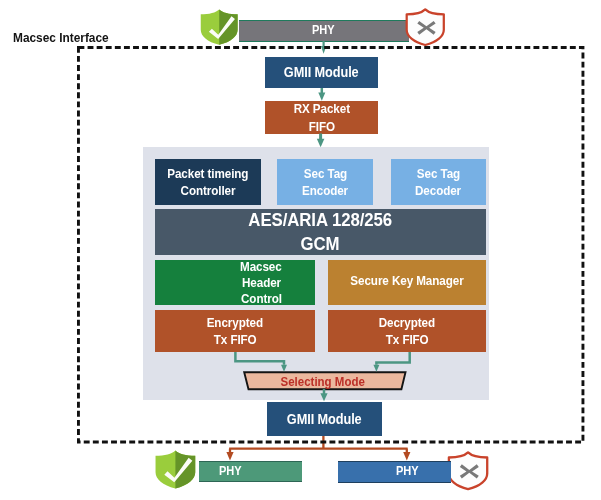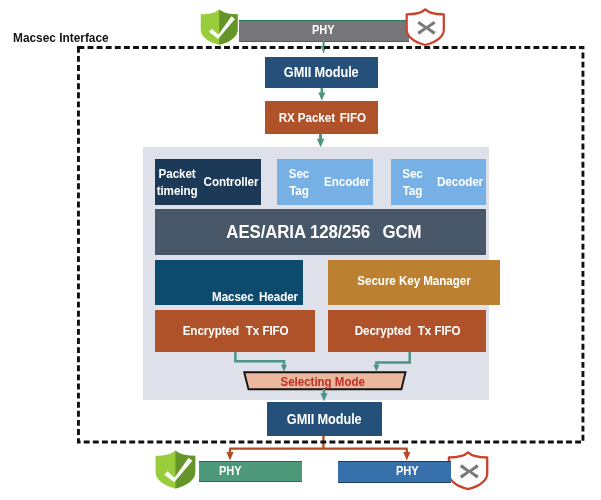--- a/index.html
+++ b/index.html
@@ -5,21 +5,21 @@
   html,body{margin:0;padding:0;background:#ffffff;}
   body{width:601px;height:500px;overflow:hidden;font-family:"Liberation Sans",sans-serif;
        -webkit-font-smoothing:antialiased;}
   #stage{position:relative;width:601px;height:500px;background:#fff;}
   .abs{position:absolute;box-sizing:border-box;}
   .blk{display:flex;align-items:center;justify-content:center;text-align:center;
        color:#fff;font-weight:bold;line-height:1.29;}
   .blk span, .blk{letter-spacing:-0.1px;}
   .blk > span{display:block;transform:scaleX(0.885);}
   .lbl{font-weight:bold;color:#141414;white-space:nowrap;}
-  .col{flex-direction:row;}
+  .col{flex-direction:column;}
 
   #dashedbox{left:76.55px;top:45.55px;z-index:5;}
   #lbl-interface{left:13.2px;top:30.1px;font-size:13.2px;}
   #lbl-core{left:132.2px;top:132.2px;font-size:13.2px;}
 
   #arrows{left:0;top:0;pointer-events:none;z-index:3;}
   .shield{overflow:visible;}
   #sh-tl{left:197.5px;top:8.7px;width:42.4px;height:36.2px;}
   #sh-tr{left:403.8px;top:8.8px;width:42.5px;height:36.4px;}
   #sh-bl{left:154.1px;top:450.4px;width:42.8px;height:39px;}
@@ -30,26 +30,26 @@
            font-size:13px;letter-spacing:.4px;justify-content:flex-start;padding-left:73.5px;}
   #phy-top > span,#phy-bl > span,#phy-br > span{transform:scaleX(0.85);transform-origin:left center;}
   #gmii-top{left:265px;top:57px;width:113px;height:31px;background:#25507a;font-size:14.4px;}
   #rx-fifo{left:265px;top:101px;width:113px;height:33px;background:#b05229;font-size:13.2px;}
 
   #core-panel{left:143px;top:147px;width:346px;height:253px;background:#dee1ea;}
   #b-ptc{left:155px;top:159px;width:106px;height:46px;background:#1c3a57;font-size:13.2px;}
   #b-ste{left:277px;top:159px;width:96px;height:46px;background:#77b0e4;font-size:13.2px;}
   #b-std{left:391px;top:159px;width:95px;height:46px;background:#77b0e4;font-size:13.2px;}
   #b-aes{left:155px;top:209px;width:331px;height:46px;background:#485868;font-size:19px;}
-  #b-mhc{left:155px;top:260px;width:148px;height:45px;background:#0c4a6e;font-size:13.2px;
-         align-items:flex-end;justify-content:flex-start;padding-left:57.2px;
+  #b-mhc{left:155px;top:260px;width:160px;height:45px;background:#15803d;font-size:13.2px;
+         align-items:center;justify-content:flex-start;padding-left:57.2px;
          text-align:left;line-height:1.215;overflow:hidden;}
   #b-mhc > span{transform-origin:left center;}
   #b-mhc > span:first-child{margin-top:-0.8px;}
-  #b-skm{left:328px;top:260px;width:172px;height:45px;background:#bb8130;font-size:13.2px;
+  #b-skm{left:328px;top:260px;width:158px;height:45px;background:#bb8130;font-size:13.2px;
          padding-bottom:3px;}
   #b-etx{left:155px;top:310px;width:160px;height:42px;background:#b05229;font-size:13.2px;}
   #b-dtx{left:328px;top:310px;width:158px;height:42px;background:#b05229;font-size:13.2px;}
 
   #sel-shape{left:241.6px;top:370.4px;}
   #sel-label{left:238.5px;top:370px;width:168px;height:22px;display:flex;align-items:center;
              justify-content:center;color:#bb2f27;font-weight:bold;font-size:13px;}
   #sel-label > span{display:block;transform:scaleX(0.885);}
   .lbl > span{display:block;transform:scaleX(0.90);transform-origin:left center;}
   .lbl{font-size:13.2px;}

